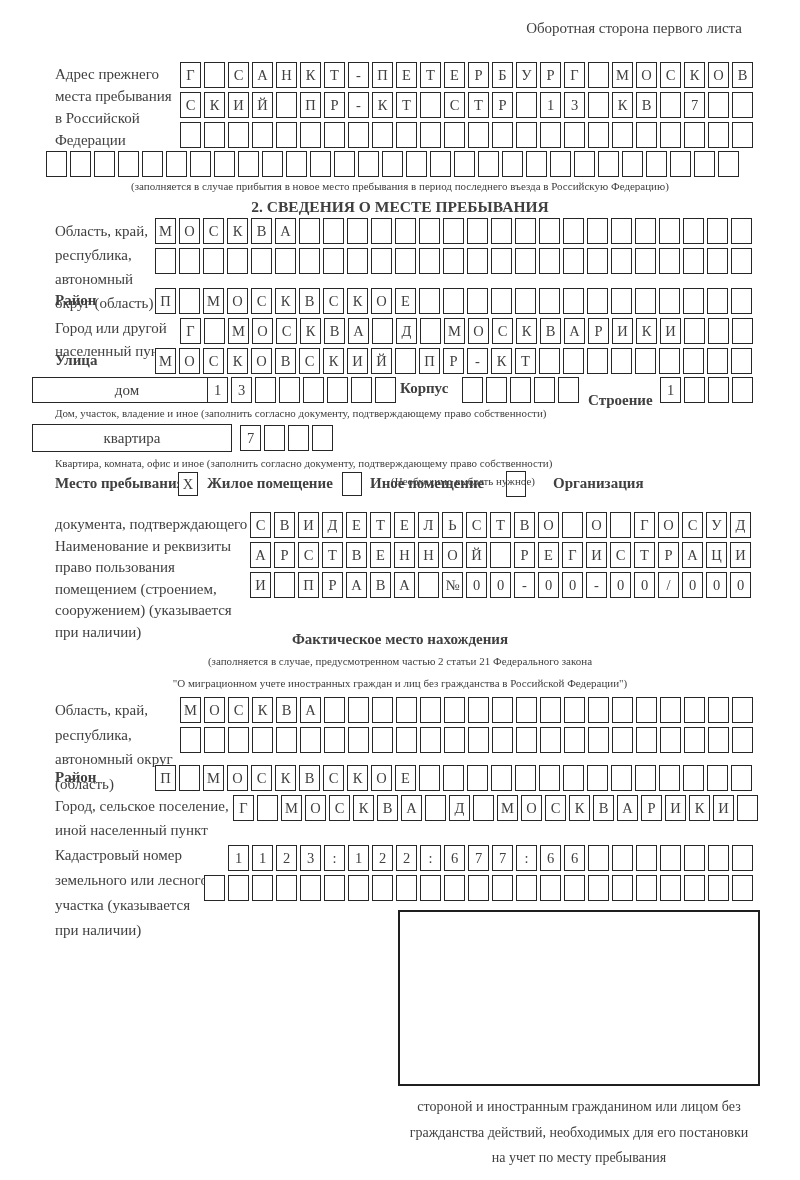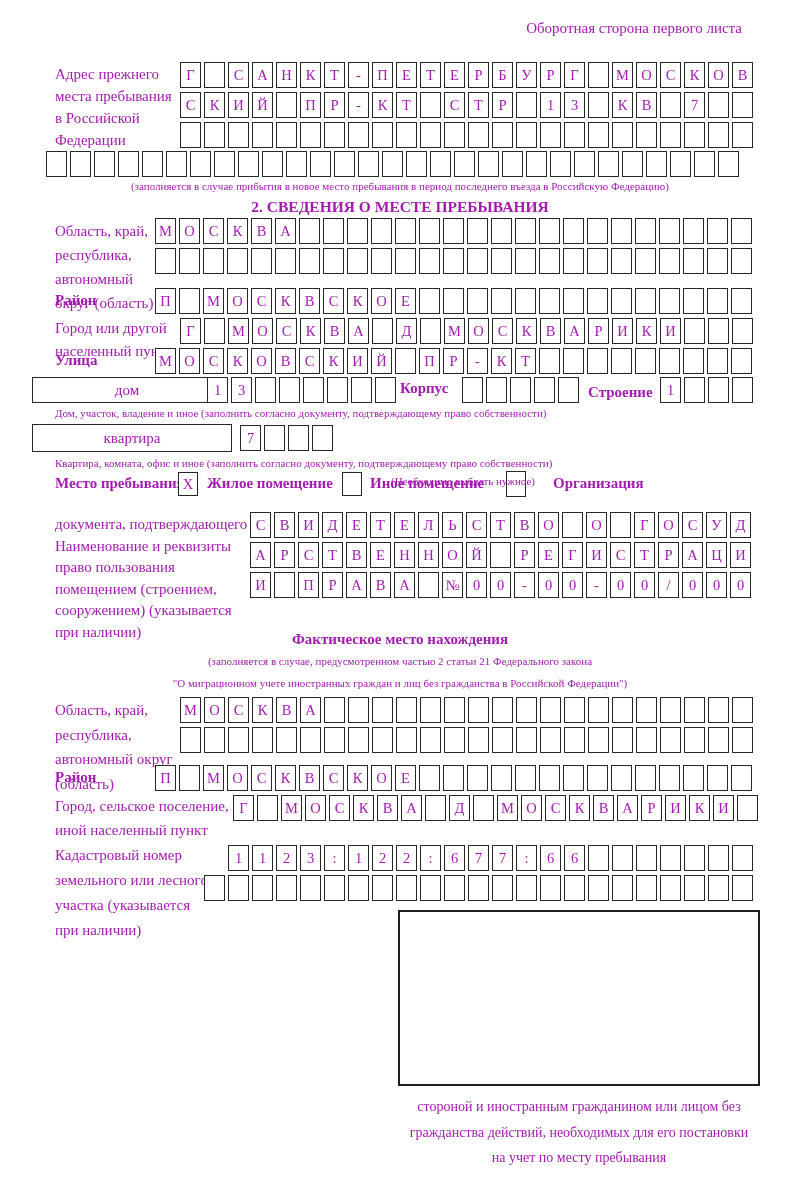--- a/index.html
+++ b/index.html
@@ -1,18 +1,18 @@
 <!DOCTYPE html>
 <html><head>
 <meta charset="utf-8">
 <style>
   html,body{margin:0;padding:0;background:#ffffff;}
   #page{
     position:relative;width:800px;height:1180px;background:#ffffff;
-    font-family:"Liberation Serif","DejaVu Serif",serif;color:#a21caf;overflow:hidden;
+    font-family:"Liberation Serif","DejaVu Serif",serif;color:#404040;overflow:hidden;
   }
   .row{position:absolute;display:flex;gap:3px;}
   .cell{
     flex:0 0 21px;width:21px;height:26px;box-sizing:border-box;
     border:1.6px solid #272727;background:#fff;
     display:flex;align-items:center;justify-content:center;
     font-size:14.5px;line-height:1;
   }
   .lbl{position:absolute;font-size:15px;line-height:22px;white-space:nowrap;}
   .inline-lbl{position:absolute;font-size:15px;white-space:nowrap;font-weight:bold;}
@@ -318,21 +318,21 @@
       <div class="cell"></div>
     </div>
   <div class="inline-lbl" style="left:400px;top:380px;">Корпус</div>
   <div class="row" style="left:462px;top:377px;">
       <div class="cell"></div>
       <div class="cell"></div>
       <div class="cell"></div>
       <div class="cell"></div>
       <div class="cell"></div>
     </div>
-  <div class="inline-lbl" style="left:588px;top:384px;">Строение</div>
+  <div class="inline-lbl" style="left:588px;top:392px;">Строение</div>
   <div class="row" style="left:660px;top:377px;">
       <div class="cell">1</div>
       <div class="cell"></div>
       <div class="cell"></div>
       <div class="cell"></div>
     </div>
   <div class="note" style="left:55px;top:407px;">Дом, участок, владение и иное (заполнить согласно документу, подтверждающему право собственности)</div>
 
   <div class="fieldbox" style="left:32px;top:424px;width:200px;height:28px;">квартира</div>
   <div class="row" style="left:240px;top:425px;">

